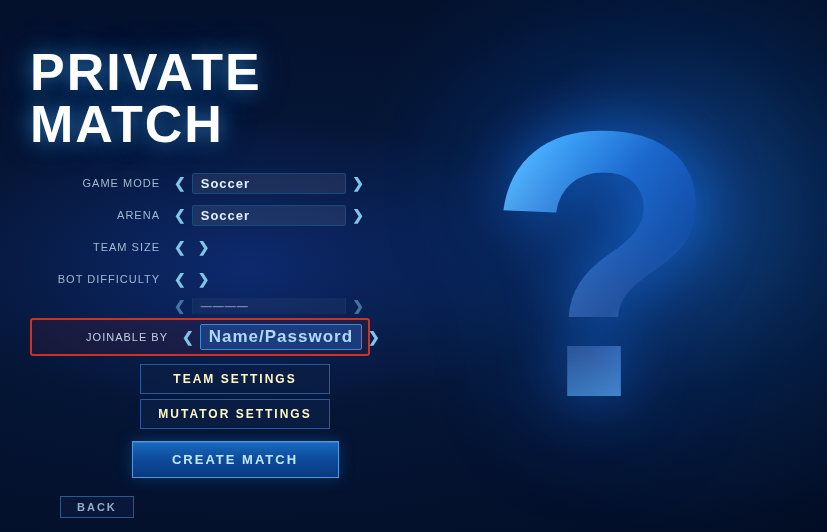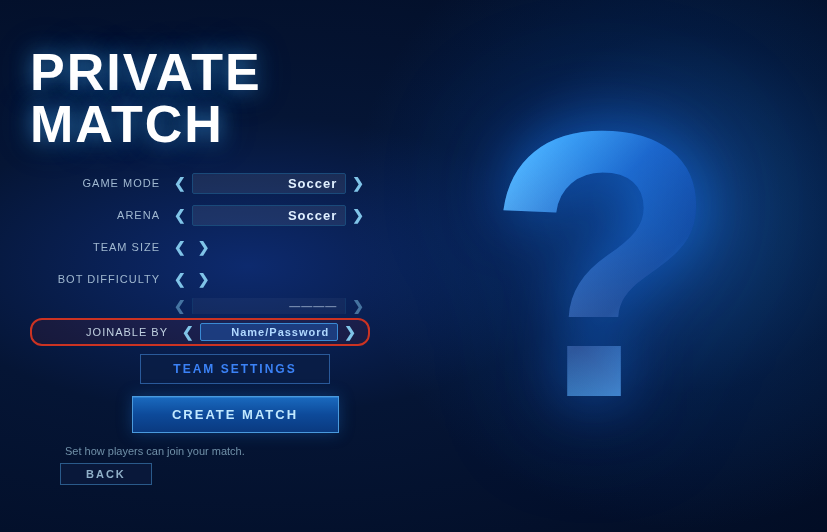--- a/index.html
+++ b/index.html
@@ -128,63 +128,63 @@
       color: #80c4e8;
       font-size: 14px;
       font-weight: bold;
       cursor: pointer;
       padding: 2px 6px;
       user-select: none;
     }
 
     .setting-value {
       flex: 1;
-      text-align: right;
+      text-align: left;
       color: #e0f0ff;
       font-size: 13px;
       font-weight: bold;
       letter-spacing: 1px;
       text-transform: none;
       background: rgba(255,255,255,0.08);
       border: 1px solid #1a4a7a;
       padding: 2px 8px;
       border-radius: 2px;
     }
 
     
     .setting-row.highlighted {
       border: 2px solid #cc3322;
       padding: 4px 6px;
-      height: 28px;
-      border-radius: 12px;
+      height: 38px;
+      border-radius: 3px;
       background: rgba(180, 30, 20, 0.1);
       margin-bottom: 8px;
     }
 
     .setting-row.highlighted .setting-label {
       color: #c0d0e0;
     }
 
     .setting-row.highlighted .setting-value {
       background: rgba(30, 80, 160, 0.6);
       border: 1px solid #3a8ad4;
       color: #b0d8ff;
-      font-size: 11px;
+      font-size: 17px;
     }
 
     
     .menu-button {
       display: block;
       width: 190px;
       margin: 5px auto 0 auto;
       padding: 7px 10px;
       text-align: center;
       background: rgba(10, 30, 70, 0.8);
       border: 1px solid #2a5a9a;
-      color: #3b82f6;
+      color: #fef9c3;
       font-size: 12px;
       font-weight: bold;
       letter-spacing: 2px;
       text-transform: uppercase;
       cursor: pointer;
       font-family: 'Arial', sans-serif;
     }
 
     
     .create-match-btn {
@@ -210,21 +210,21 @@
       color: #7090a8;
       font-size: 11px;
       margin-top: 12px;
       margin-left: 5px;
     }
 
     
     .back-btn {
       display: inline-block;
       margin-top: 6px;
-      padding: 4px 25px;
+      padding: 4px 16px;
       background: rgba(10, 25, 60, 0.9);
       border: 1px solid #2a5a8a;
       color: #90b0c8;
       font-size: 11px;
       font-weight: bold;
       letter-spacing: 2px;
       text-transform: uppercase;
       cursor: pointer;
       font-family: 'Arial', sans-serif;
       text-align: right;
@@ -313,21 +313,21 @@
         <span class="setting-value">Name/Password</span>
         <span class="arrow-btn">❯</span>
       </div>
     </div>
 
   </div>
 
   <div class="buttons-area">
     <button class="menu-button">TEAM SETTINGS</button>
 
+    <button class="menu-button">MUTATOR SETTINGS</button>
 
     <button class="create-match-btn">CREATE MATCH</button>
 
-    <p class="helper-text">Set how players can join your match.</p>
 
     <button class="back-btn">BACK</button>
   </div>
 
 </div>
 
 </body></html>

